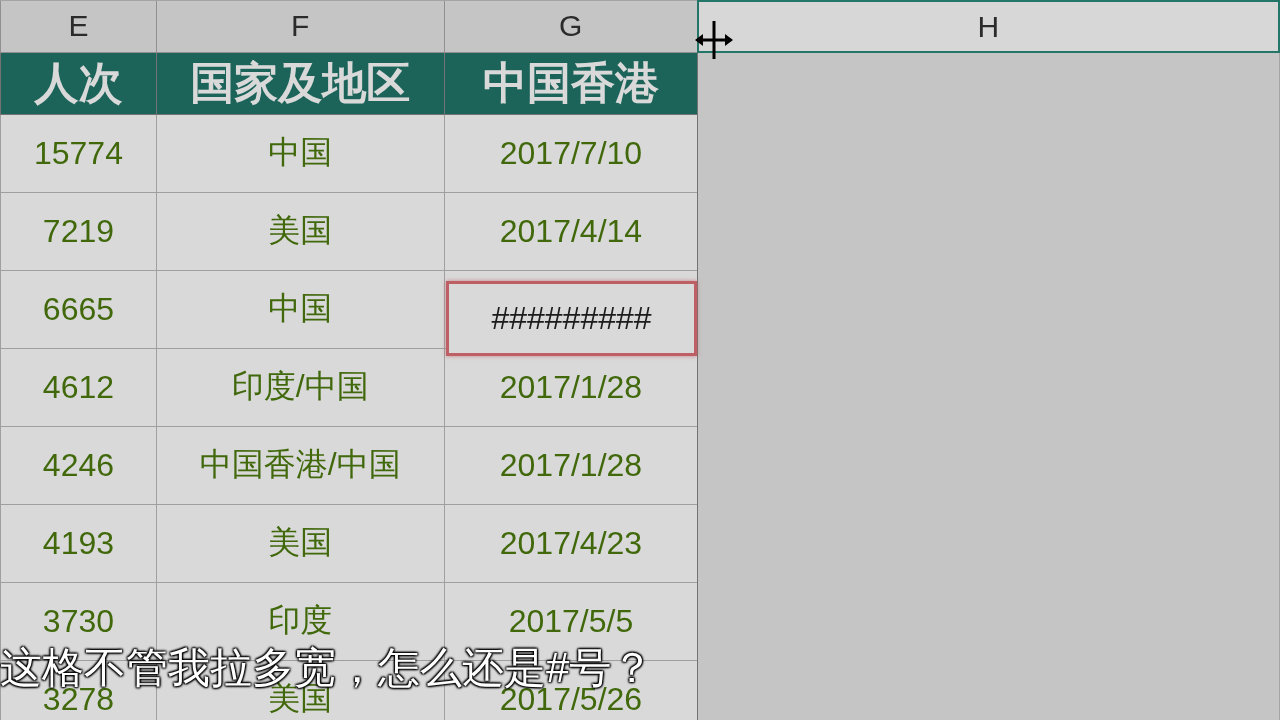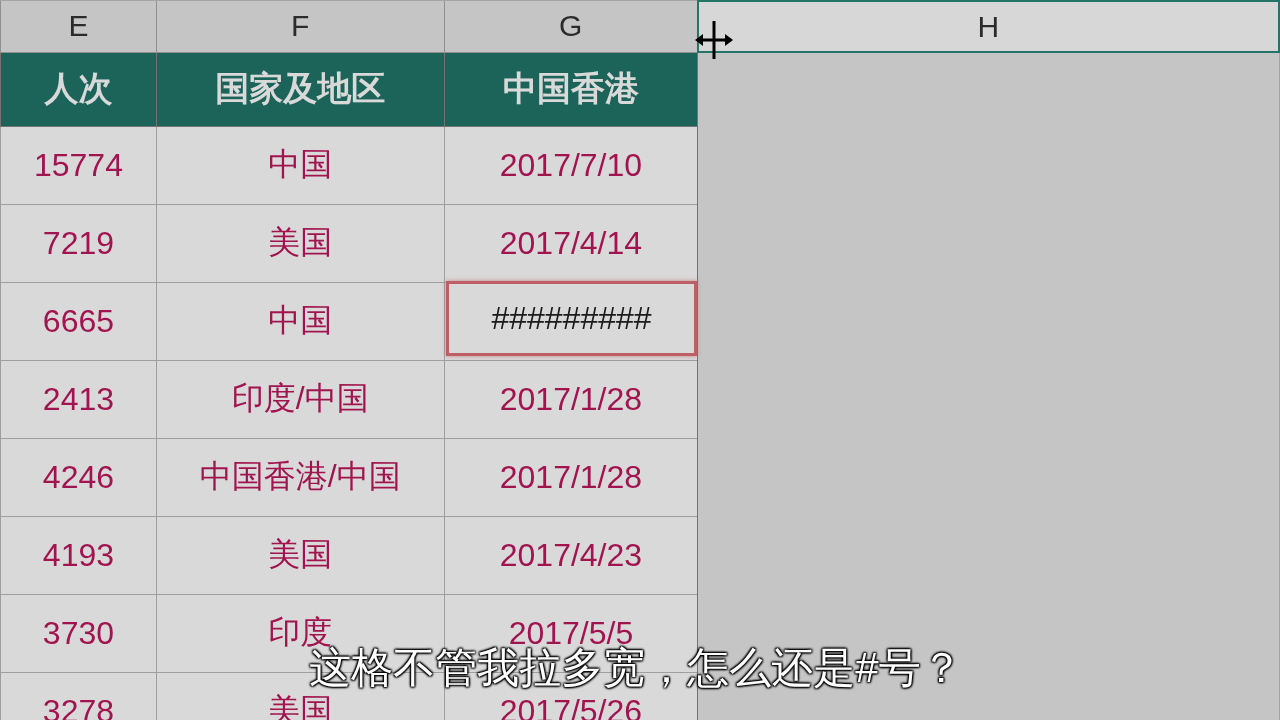--- a/index.html
+++ b/index.html
@@ -32,30 +32,30 @@
       font-size: 30px;
       color: #333;
       border: 1px solid #aaa;
       border-top: none;
       height: 51px;
       font-weight: normal;
     }
     .data-header td {
       background: #21766a;
       color: #fff;
-      font-size: 34px;
+      font-size: 44px;
       font-weight: bold;
       text-align: center;
       border: 1px solid #888;
       border-top: none;
-      height: 74px;
+      height: 62px;
     }
     .data-row td {
       background: #fff;
-      color: #be185d;
+      color: #4d7c0f;
       font-size: 32px;
       text-align: center;
       border: 1px solid #bbb;
       height: 78px;
     }
     .colE { width: 156px; }
     .colF { width: 288px; }
     .colG { width: 254px; border-right: 2px solid #2a8a7a; }
     .colH-hdr { width: 404px; }
     .colH-empty {
@@ -87,21 +87,20 @@
       font-size: 30px;
       font-weight: bold;
       pointer-events: none;
     }
     .resize-cursor svg { display: block; }
     .subtitle {
       position: absolute;
       bottom: 24px;
       left: 0;
       right: 8px;
-      text-align: center;
       font-size: 42px;
       color: #fff;
       z-index: 20;
       text-shadow: 1px 1px 2px #000, -1px -1px 2px #000, 1px -1px 2px #000, -1px 1px 2px #000;
       font-family: "Microsoft YaHei", sans-serif;
     }
   </style>
 </head>
 <body>
 
@@ -129,21 +128,21 @@
       <td class="colE">7219</td>
       <td class="colF">美国</td>
       <td class="colG">2017/4/14</td>
     </tr>
     <tr class="data-row">
       <td class="colE">6665</td>
       <td class="colF">中国</td>
       <td class="colG"></td>
     </tr>
     <tr class="data-row">
-      <td class="colE">2413</td>
+      <td class="colE">4612</td>
       <td class="colF">印度/中国</td>
       <td class="colG">2017/1/28</td>
     </tr>
     <tr class="data-row">
       <td class="colE">4246</td>
       <td class="colF">中国香港/中国</td>
       <td class="colG">2017/1/28</td>
     </tr>
     <tr class="data-row">
       <td class="colE">4193</td>

